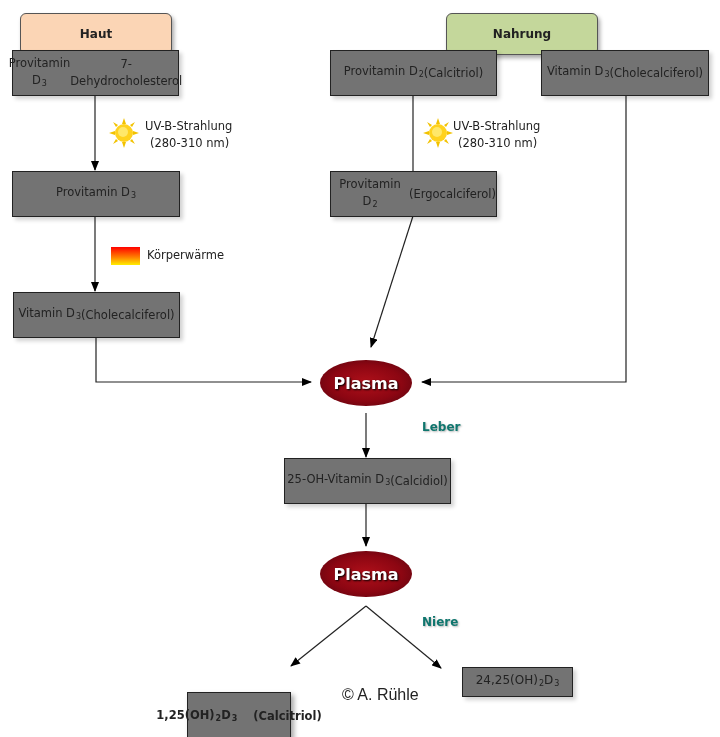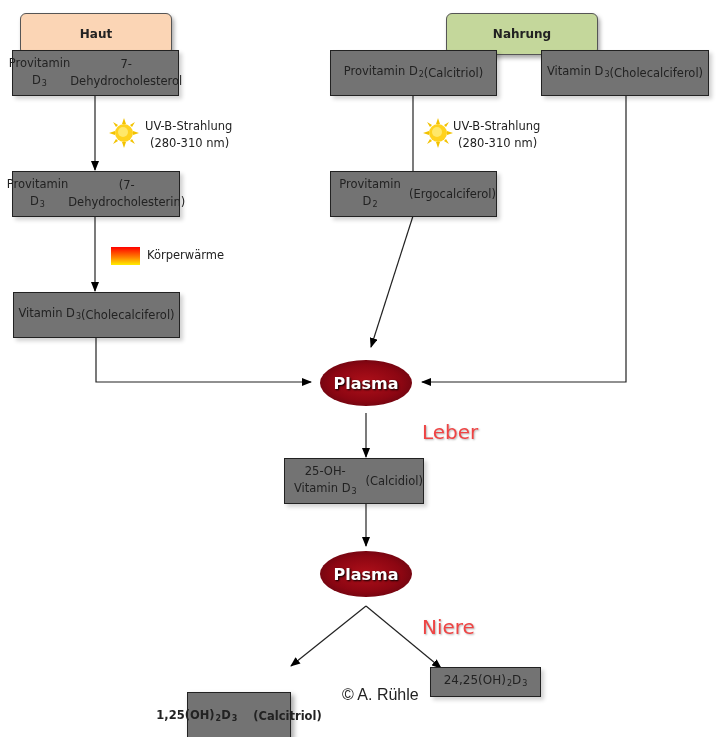--- a/index.html
+++ b/index.html
@@ -8,21 +8,21 @@
   .hdr { position:absolute; height:42px; border:1px solid #555; border-radius:6px;
          box-shadow:2px 3px 4px rgba(0,0,0,0.35); font-weight:bold; font-size:12px;
          display:flex; align-items:center; justify-content:center; box-sizing:border-box; }
   .box { position:absolute; border:1px solid #222; background:#737373; box-sizing:border-box;
          box-shadow:3px 3px 4px rgba(0,0,0,0.18);
          display:flex; flex-direction:row; align-items:center; justify-content:center;
          font-size:11.5px; line-height:17px; text-align:center; }
   .box.bold { font-weight:bold; box-shadow:3px 3px 5px rgba(0,0,0,0.35); }
   sub { font-size:8px; vertical-align:-2px; margin-left:1px; }
   .lbl { position:absolute; font-size:11.5px; line-height:17px; text-align:left; }
-  .organ { position:absolute; font-size:20px; font-weight:normal; color:#ef4444;
+  .organ { position:absolute; font-size:12px; font-weight:bold; color:#0f766e;
            text-shadow:1px 1px 2px rgba(0,0,0,0.3); }
   .sun { position:absolute; width:30px; height:30px; }
   .heat { position:absolute; left:111px; top:247px; width:29px; height:18px;
           background:linear-gradient(#ff0000, #ff8800 60%, #ffee00); }
   .plasma { position:absolute; width:92px; height:46px; border-radius:50%;
             background:radial-gradient(ellipse at center, #b0101a 0%, #8c0612 55%, #6a0510 80%, rgba(140,10,20,0) 100%);
             display:flex; align-items:center; justify-content:center;
             color:#fff; font-weight:bold; font-size:16px;
             text-shadow:1px 1px 2px #000; }
   svg.lines { position:absolute; left:0; top:0; }
@@ -77,21 +77,20 @@
   <circle cx="15" cy="15" r="9" fill="#ffd21e"></circle>
   <circle cx="14" cy="14" r="5" fill="#ffe86a"></circle>
 </svg>
 <div class="lbl" style="left:145px;top:118px;text-align:left;">
   <div>UV-B-Strahlung</div>
   <div style="padding-left:5px;">(280-310 nm)</div>
 </div>
 
 <div class="box" style="left:12px;top:171px;width:168px;height:46px;">
   <div><span>Provitamin D</span><sub>3</sub></div>
-  <div>(7-Dehydrocholesterin)</div>
 </div>
 
 <div class="heat"></div>
 <div class="lbl" style="left:147px;top:247px;">Körperwärme</div>
 
 <div class="box" style="left:13px;top:292px;width:167px;height:46px;">
   <div><span>Vitamin D</span><sub>3</sub></div>
   <div>(Cholecalciferol)</div>
 </div>
 
@@ -128,33 +127,33 @@
   <div><span>Provitamin D</span><sub>2</sub></div>
   <div>(Ergocalciferol)</div>
 </div>
 
 <div class="plasma" style="left:320px;top:360px;">
   <span>Plasma</span>
 </div>
 
 <div class="organ" style="left:422px;top:420px;">Leber</div>
 
-<div class="box" style="left:284px;top:458px;width:140px;height:46px;">
+<div class="box" style="left:284px;top:458px;width:167px;height:46px;">
   <div><span>25-OH-Vitamin D</span><sub>3</sub></div>
   <div>(Calcidiol)</div>
 </div>
 
 <div class="plasma" style="left:320px;top:551px;">
   <span>Plasma</span>
 </div>
 
 <div class="organ" style="left:422px;top:615px;">Niere</div>
 
 <div class="box bold" style="left:187px;top:692px;width:104px;height:49px;gap:16px;">
   <div><span>1,25(OH)</span><sub>2</sub><span>D</span><sub>3</sub></div>
   <div>(Calcitriol)</div>
 </div>
 
 <div class="copy">© A. Rühle</div>
 
-<div class="box" style="left:430px;top:667px;width:111px;height:30px;font-size:12px;">
+<div class="box" style="left:462px;top:667px;width:111px;height:30px;font-size:12px;">
   <div><span>24,25(OH)</span><sub>2</sub><span>D</span><sub>3</sub></div>
 </div>
 
 </body></html>

